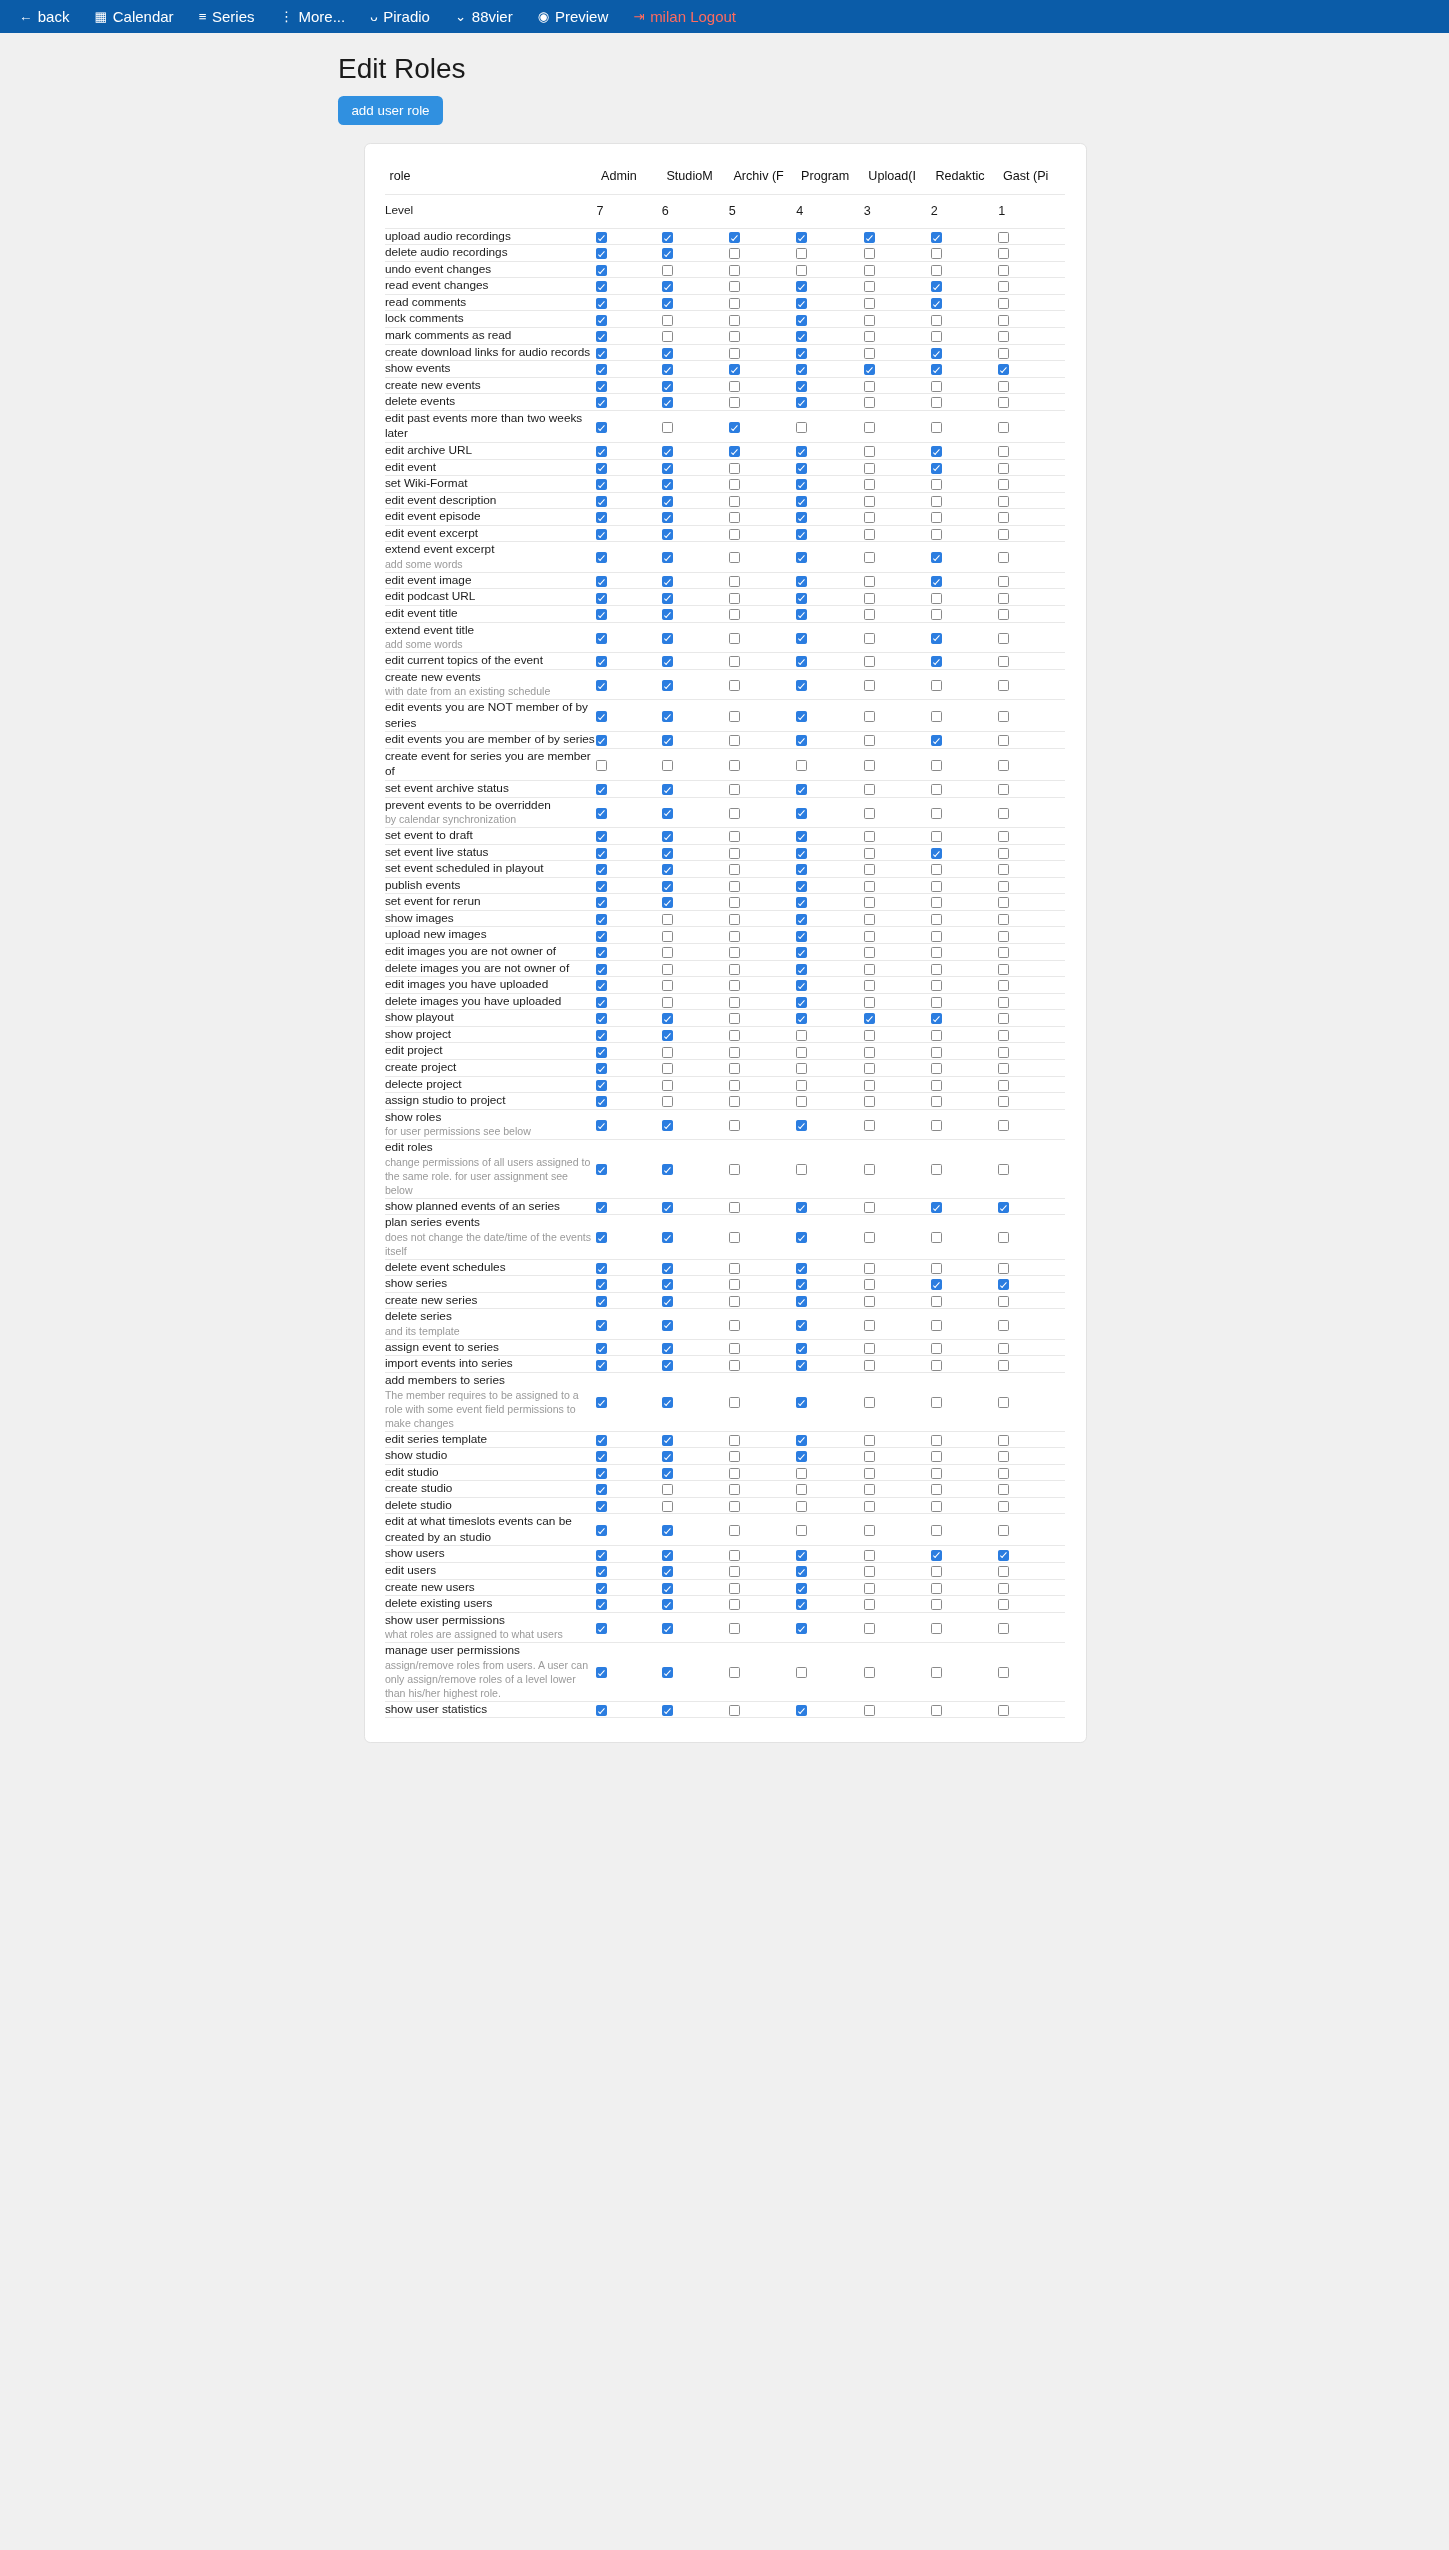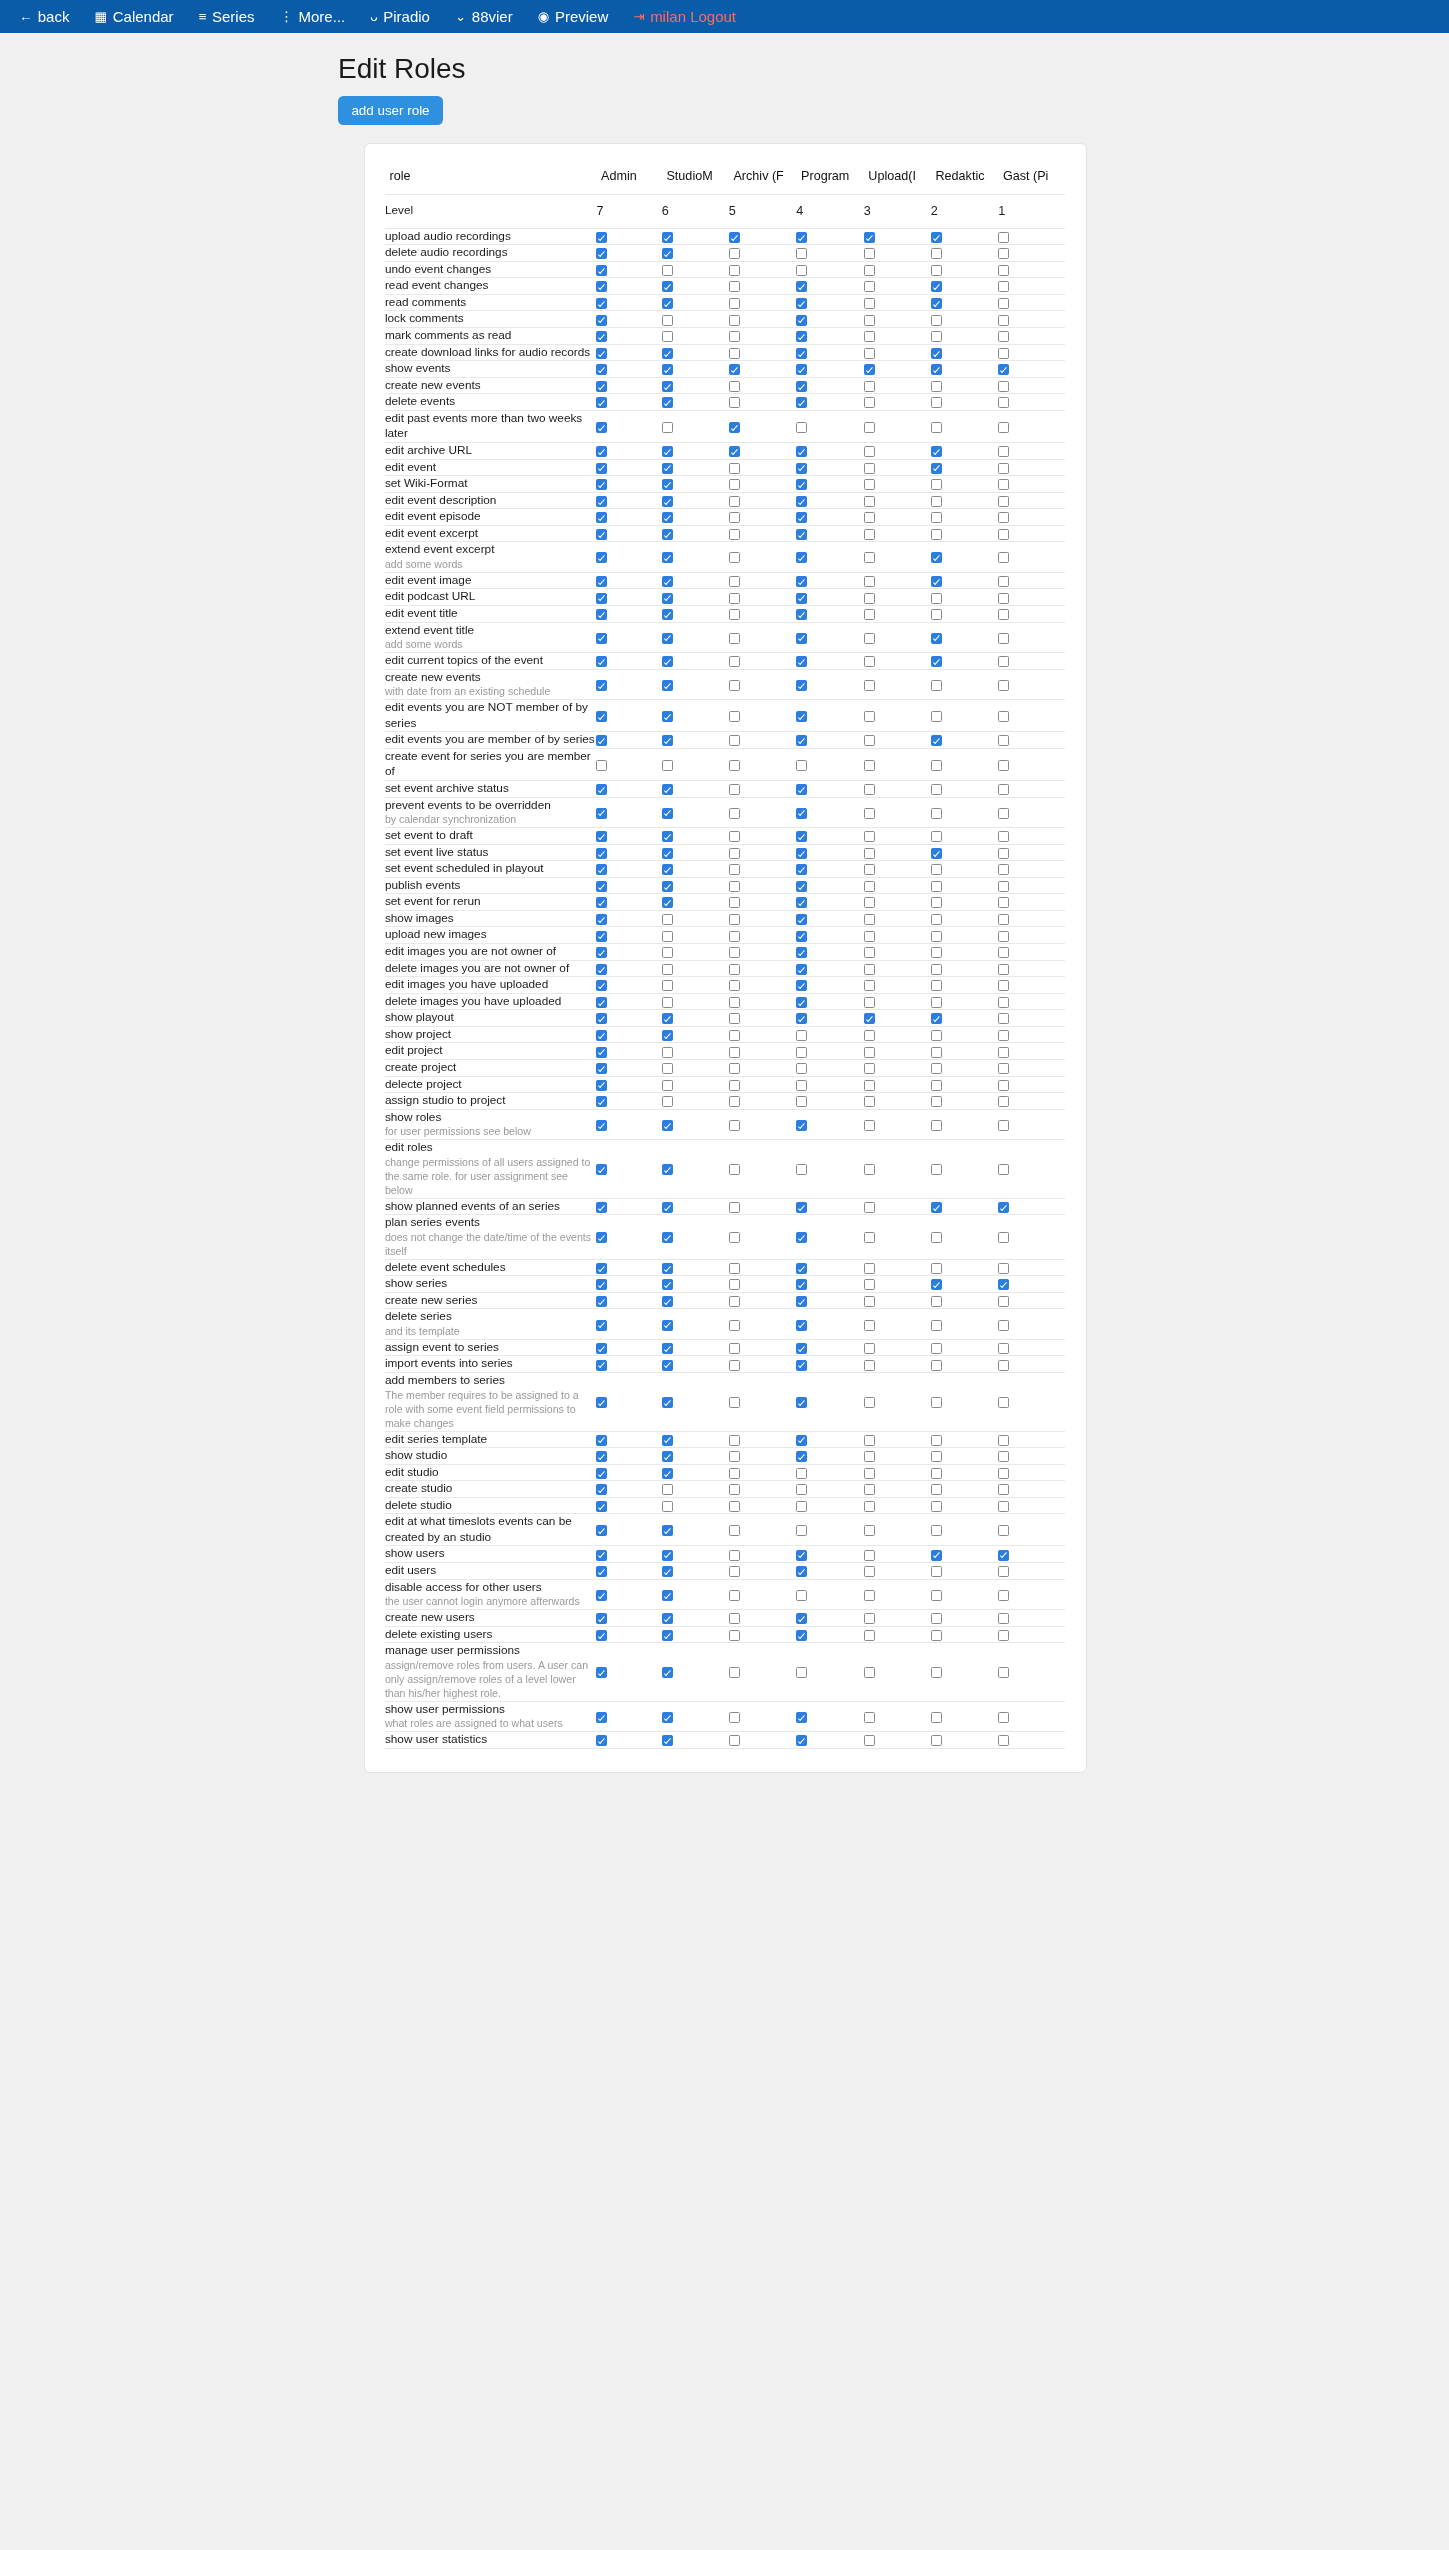--- a/index.html
+++ b/index.html
@@ -1008,77 +1008,64 @@
             <td class="cell"><input type="checkbox" class="cb" checked="" style=""></td>
             <td class="cell"><input type="checkbox" class="cb" checked="" style=""></td>
             <td class="cell"><input type="checkbox" class="cb" style=""></td>
             <td class="cell"><input type="checkbox" class="cb" checked="" style=""></td>
             <td class="cell"><input type="checkbox" class="cb" style=""></td>
             <td class="cell"><input type="checkbox" class="cb" style=""></td>
             <td class="cell"><input type="checkbox" class="cb" style=""></td>
           </tr>
           <tr>
             <td class="label">
-              <span class="main">disable access for other users</span>
-              <span class="sub">the user cannot login anymore afterwards</span>
-            </td>
-            <td class="cell"><input type="checkbox" class="cb" checked="" style=""></td>
-            <td class="cell"><input type="checkbox" class="cb" checked="" style=""></td>
-            <td class="cell"><input type="checkbox" class="cb" style=""></td>
-            <td class="cell"><input type="checkbox" class="cb" style=""></td>
-            <td class="cell"><input type="checkbox" class="cb" style=""></td>
-            <td class="cell"><input type="checkbox" class="cb" style=""></td>
-            <td class="cell"><input type="checkbox" class="cb" style=""></td>
-          </tr>
-          <tr>
-            <td class="label">
               <span class="main">create new users</span>
             </td>
             <td class="cell"><input type="checkbox" class="cb" checked="" style=""></td>
             <td class="cell"><input type="checkbox" class="cb" checked="" style=""></td>
             <td class="cell"><input type="checkbox" class="cb" style=""></td>
             <td class="cell"><input type="checkbox" class="cb" checked="" style=""></td>
             <td class="cell"><input type="checkbox" class="cb" style=""></td>
             <td class="cell"><input type="checkbox" class="cb" style=""></td>
             <td class="cell"><input type="checkbox" class="cb" style=""></td>
           </tr>
           <tr>
             <td class="label">
               <span class="main">delete existing users</span>
+            </td>
+            <td class="cell"><input type="checkbox" class="cb" checked="" style=""></td>
+            <td class="cell"><input type="checkbox" class="cb" checked="" style=""></td>
+            <td class="cell"><input type="checkbox" class="cb" style=""></td>
+            <td class="cell"><input type="checkbox" class="cb" checked="" style=""></td>
+            <td class="cell"><input type="checkbox" class="cb" style=""></td>
+            <td class="cell"><input type="checkbox" class="cb" style=""></td>
+            <td class="cell"><input type="checkbox" class="cb" style=""></td>
+          </tr>
+          <tr>
+            <td class="label">
+              <span class="main">show user permissions</span>
+              <span class="sub">what roles are assigned to what users</span>
             </td>
             <td class="cell"><input type="checkbox" class="cb" checked="" style=""></td>
             <td class="cell"><input type="checkbox" class="cb" checked="" style=""></td>
             <td class="cell"><input type="checkbox" class="cb" style=""></td>
             <td class="cell"><input type="checkbox" class="cb" checked="" style=""></td>
             <td class="cell"><input type="checkbox" class="cb" style=""></td>
             <td class="cell"><input type="checkbox" class="cb" style=""></td>
             <td class="cell"><input type="checkbox" class="cb" style=""></td>
           </tr>
           <tr>
             <td class="label">
               <span class="main">manage user permissions</span>
               <span class="sub">assign/remove roles from users. A user can only assign/remove roles of a level lower than his/her highest role.</span>
             </td>
             <td class="cell"><input type="checkbox" class="cb" checked="" style=""></td>
             <td class="cell"><input type="checkbox" class="cb" checked="" style=""></td>
             <td class="cell"><input type="checkbox" class="cb" style=""></td>
             <td class="cell"><input type="checkbox" class="cb" style=""></td>
-            <td class="cell"><input type="checkbox" class="cb" style=""></td>
-            <td class="cell"><input type="checkbox" class="cb" style=""></td>
-            <td class="cell"><input type="checkbox" class="cb" style=""></td>
-          </tr>
-          <tr>
-            <td class="label">
-              <span class="main">show user permissions</span>
-              <span class="sub">what roles are assigned to what users</span>
-            </td>
-            <td class="cell"><input type="checkbox" class="cb" checked="" style=""></td>
-            <td class="cell"><input type="checkbox" class="cb" checked="" style=""></td>
-            <td class="cell"><input type="checkbox" class="cb" style=""></td>
-            <td class="cell"><input type="checkbox" class="cb" checked="" style=""></td>
             <td class="cell"><input type="checkbox" class="cb" style=""></td>
             <td class="cell"><input type="checkbox" class="cb" style=""></td>
             <td class="cell"><input type="checkbox" class="cb" style=""></td>
           </tr>
           <tr>
             <td class="label">
               <span class="main">show user statistics</span>
             </td>
             <td class="cell"><input type="checkbox" class="cb" checked="" style=""></td>
             <td class="cell"><input type="checkbox" class="cb" checked="" style=""></td>

